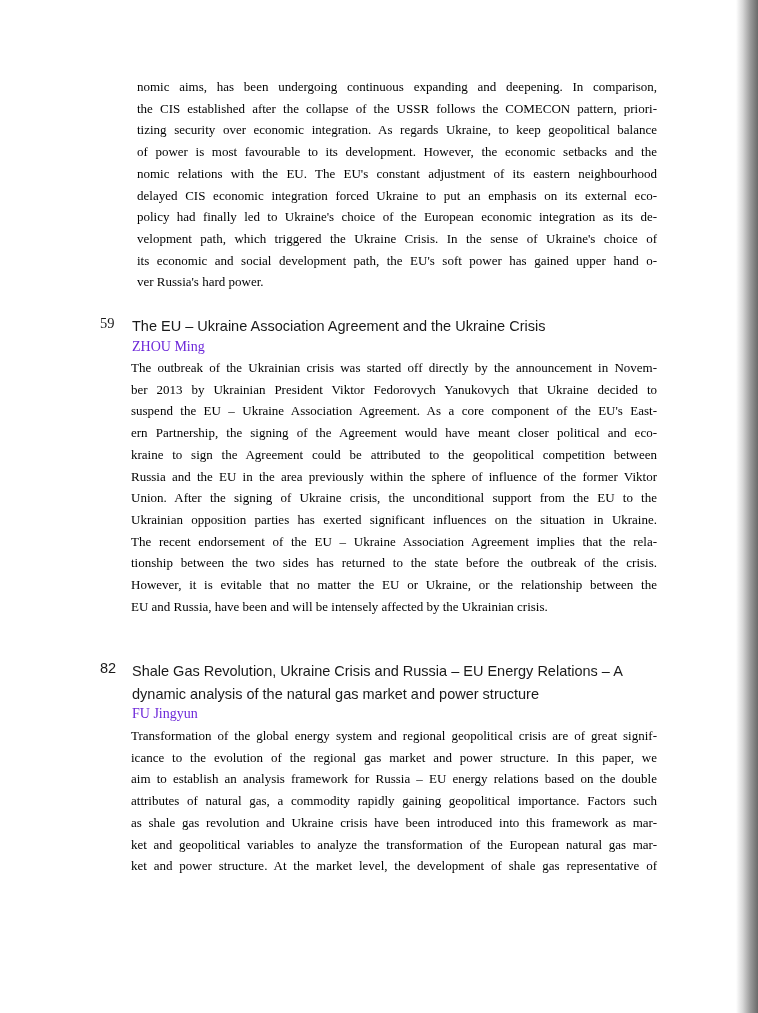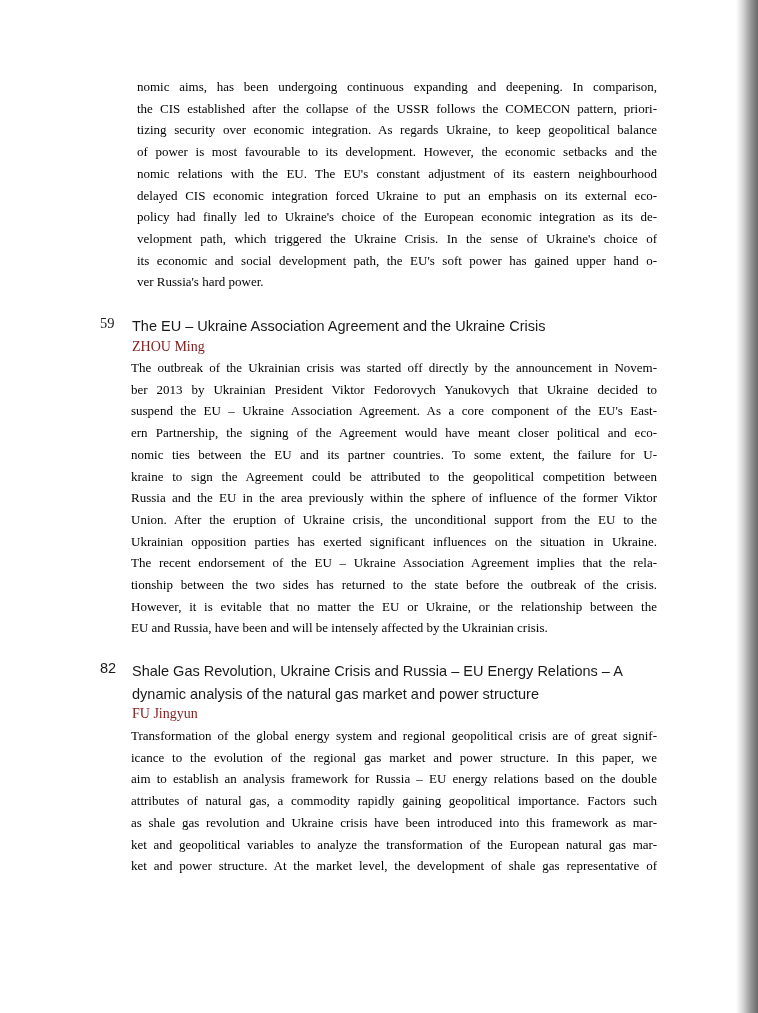--- a/index.html
+++ b/index.html
@@ -25,21 +25,21 @@
   .body-text .line.last { text-align-last: left; }
   .entry-num, .entry-title {
     position: absolute;
     font-family: "Liberation Sans", "DejaVu Sans", sans-serif;
     font-size: 14.5px; color: #1a1a1a;
   }
   .entry-title .tline { display: block; white-space: nowrap; line-height: 22.5px; }
   .author {
     position: absolute;
     font-family: "Liberation Serif", "DejaVu Serif", serif;
-    font-size: 14px; color: #7f1d1d;
+    font-size: 14px; color: #6d28d9;
   }
 </style>
 </head>
 <body>
 
 <div class="body-text" style="left:137px; top:76px; width:520px;">
   <span class="line">nomic aims, has been undergoing continuous expanding and deepening.  In comparison,</span>
   <span class="line">the CIS established after the collapse of the USSR follows the COMECON pattern, priori-</span>
   <span class="line">tizing security over economic integration.  As regards Ukraine, to keep geopolitical balance</span>
   <span class="line">of power is most favourable to its development.  However, the economic setbacks and the</span>
@@ -54,24 +54,23 @@
 <div class="entry-num" style="left:100px; top:315px;font-family:Liberation Serif, serif;">59</div>
 <div class="entry-title" style="left:132px; top:315px;">
   <span class="tline" style="line-height:22px;">The EU – Ukraine Association Agreement and the Ukraine Crisis</span>
 </div>
 <div class="author" style="left:132px; top:339px;">ZHOU Ming</div>
 <div class="body-text" style="left:131px; top:357px; width:526px;">
   <span class="line">The outbreak of the Ukrainian crisis was started off directly by the announcement in Novem-</span>
   <span class="line">ber 2013 by Ukrainian President Viktor Fedorovych Yanukovych that Ukraine decided to</span>
   <span class="line">suspend the EU – Ukraine Association Agreement.  As a core component of the EU's East-</span>
   <span class="line">ern Partnership, the signing of the Agreement would have meant closer political and eco-</span>
-  <span class="line">nomic ties between the EU and its partner countries.  To some extent, the failure for U-</span>
   <span class="line">kraine to sign the Agreement could be attributed to the geopolitical competition between</span>
   <span class="line">Russia and the EU in the area previously within the sphere of influence of the former Viktor</span>
-  <span class="line">Union.  After the eruption of Ukraine crisis, the unconditional support from the EU to the</span>
+  <span class="line">Union.  After the signing of Ukraine crisis, the unconditional support from the EU to the</span>
   <span class="line">Ukrainian opposition parties has exerted significant influences on the situation in Ukraine.</span>
   <span class="line">The recent endorsement of the EU – Ukraine Association Agreement implies that the rela-</span>
   <span class="line">tionship between the two sides has returned to the state before the outbreak of the crisis.</span>
   <span class="line">However, it is evitable that no matter the EU or Ukraine, or the relationship between the</span>
   <span class="line last">EU and Russia, have been and will be intensely affected by the Ukrainian crisis.</span>
 </div>
 
 <div class="entry-num" style="left:100px; top:660px;">82</div>
 <div class="entry-title" style="left:132px; top:660px;">
   <span class="tline">Shale Gas Revolution, Ukraine Crisis and Russia – EU Energy Relations – A</span>

